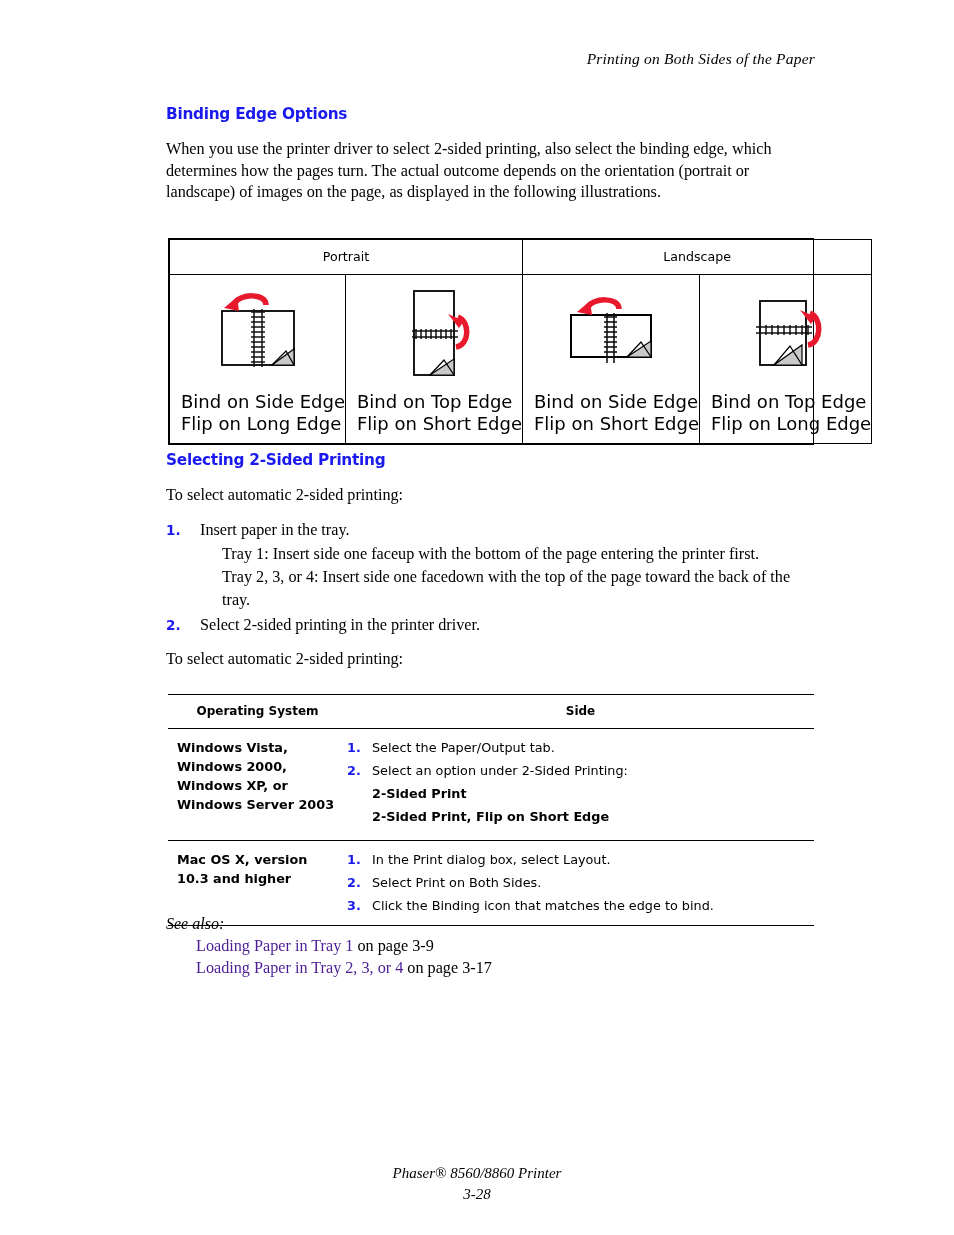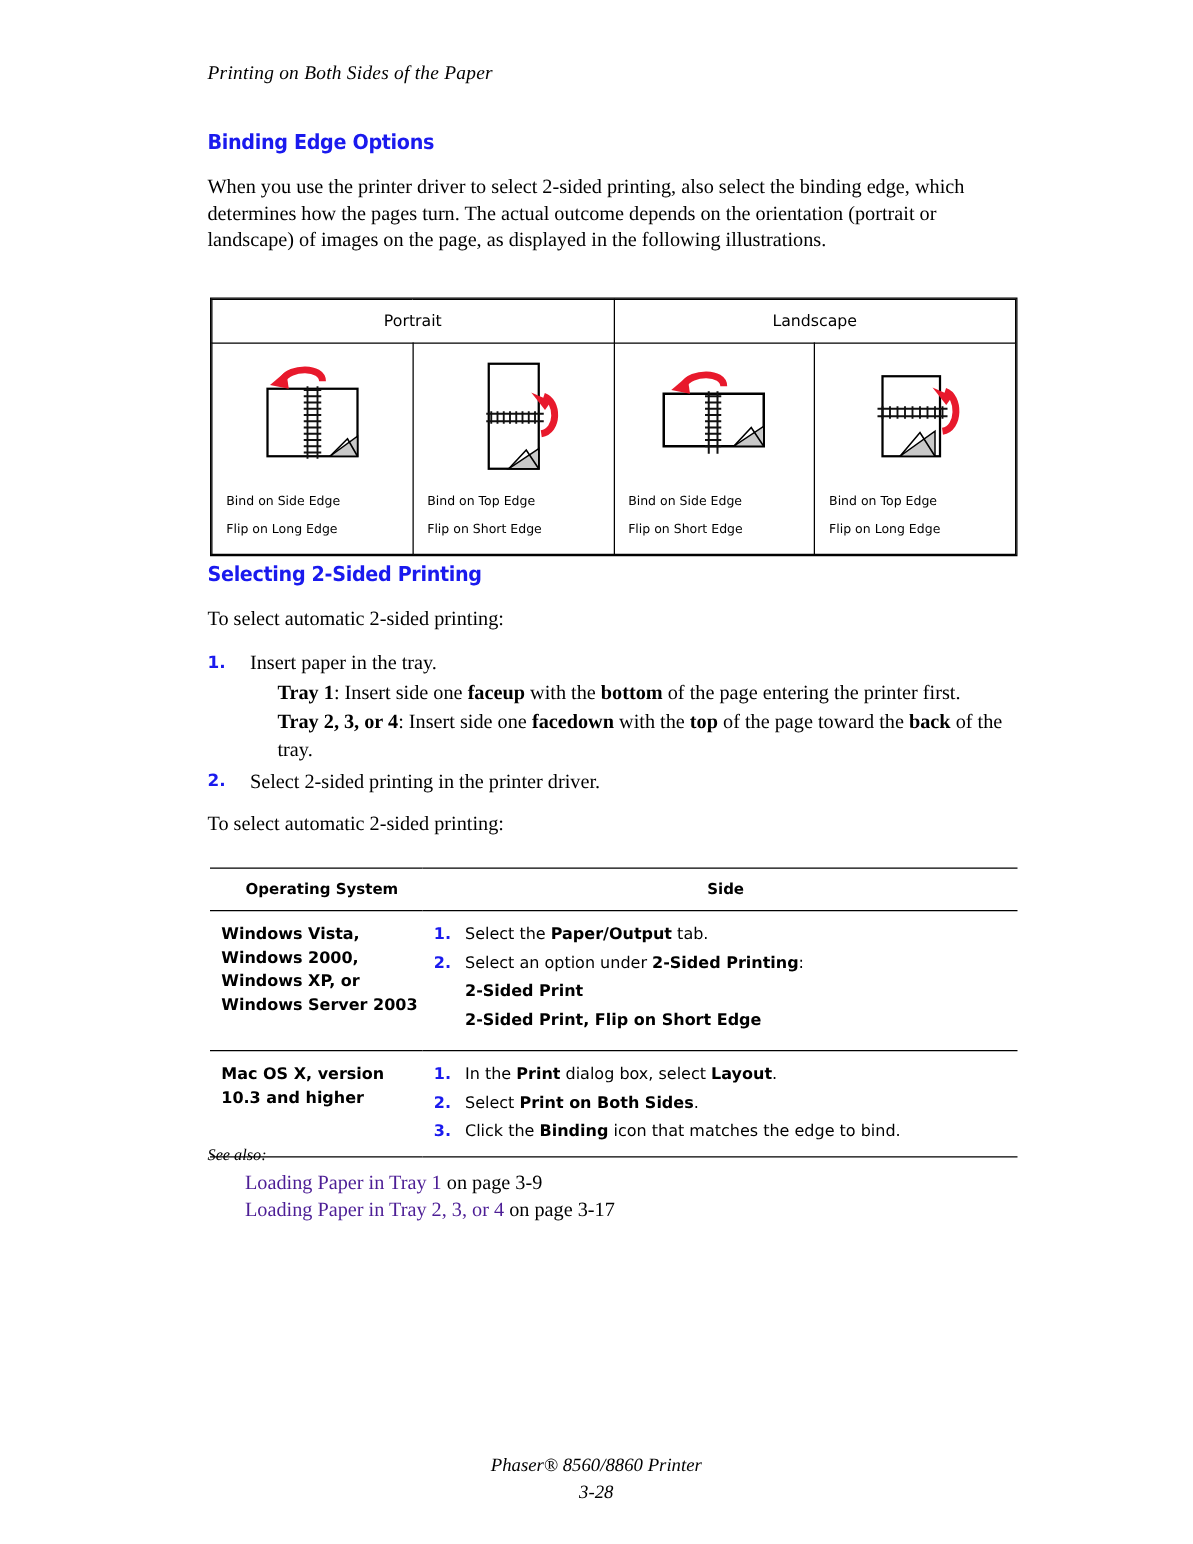--- a/index.html
+++ b/index.html
@@ -17,21 +17,21 @@
     position: absolute;
     left: 0; top: 0;
     width: 954px; height: 1235px;
   }
 
   
   .running-head {
     position: absolute;
     left: 166px; top: 50px;
     width: 649px;
-    text-align: left;
+    text-align: right;
     font-family: "Liberation Serif", serif;
     font-style: italic;
     font-size: 15.5px;
     color: #000;
     letter-spacing: .2px;
   }
 
   
   .content {
     position: absolute;
@@ -84,21 +84,21 @@
     width: 25%;
   }
   .fig-box {
     height: 116px;
     display: flex;
     align-items: center;
     justify-content: center;
   }
   .cap {
     font-family: "DejaVu Sans", sans-serif;
-    font-size: 10px;
+    font-size: 18px;
     line-height: 22px;
     padding: 0 0 8px 11px;
   }
   .cap div { white-space: nowrap; }
 
   
   .proc { margin: 0; padding: 0; }
   .proc-item {
     position: relative;
     padding-left: 34px;
@@ -115,21 +115,21 @@
     font-weight: bold;
     color: #1a1aee;
   }
   .sub-para {
     padding-left: 56px;
     font-family: "Liberation Serif", serif;
     font-size: 16.2px;
     line-height: 23px;
     margin: 0;
   }
-  b { font-weight: bold; text-align: center; }
+  b { font-weight: normal; text-align: center; }
 
   
   .steps-table {
     position: absolute;
     left: 168px;
     top: 694px;
     width: 646px;
   }
   .steps-table table { border-collapse: collapse; width: 100%; }
   .steps-table th {
@@ -175,21 +175,21 @@
   
   .see-also {
     position: absolute;
     left: 166px;
     top: 913px;
     width: 649px;
   }
   .see-also .lbl {
     font-family: "Liberation Serif", serif;
     font-style: italic;
-    font-size: 13px;
+    font-size: 16px;
     line-height: 22px;
   }
   .see-also .xref {
     padding-left: 30px;
     font-family: "Liberation Serif", serif;
     font-size: 16.2px;
     line-height: 22px;
   }
   .xref a, .xref .link {
     color: #4c1d95;

